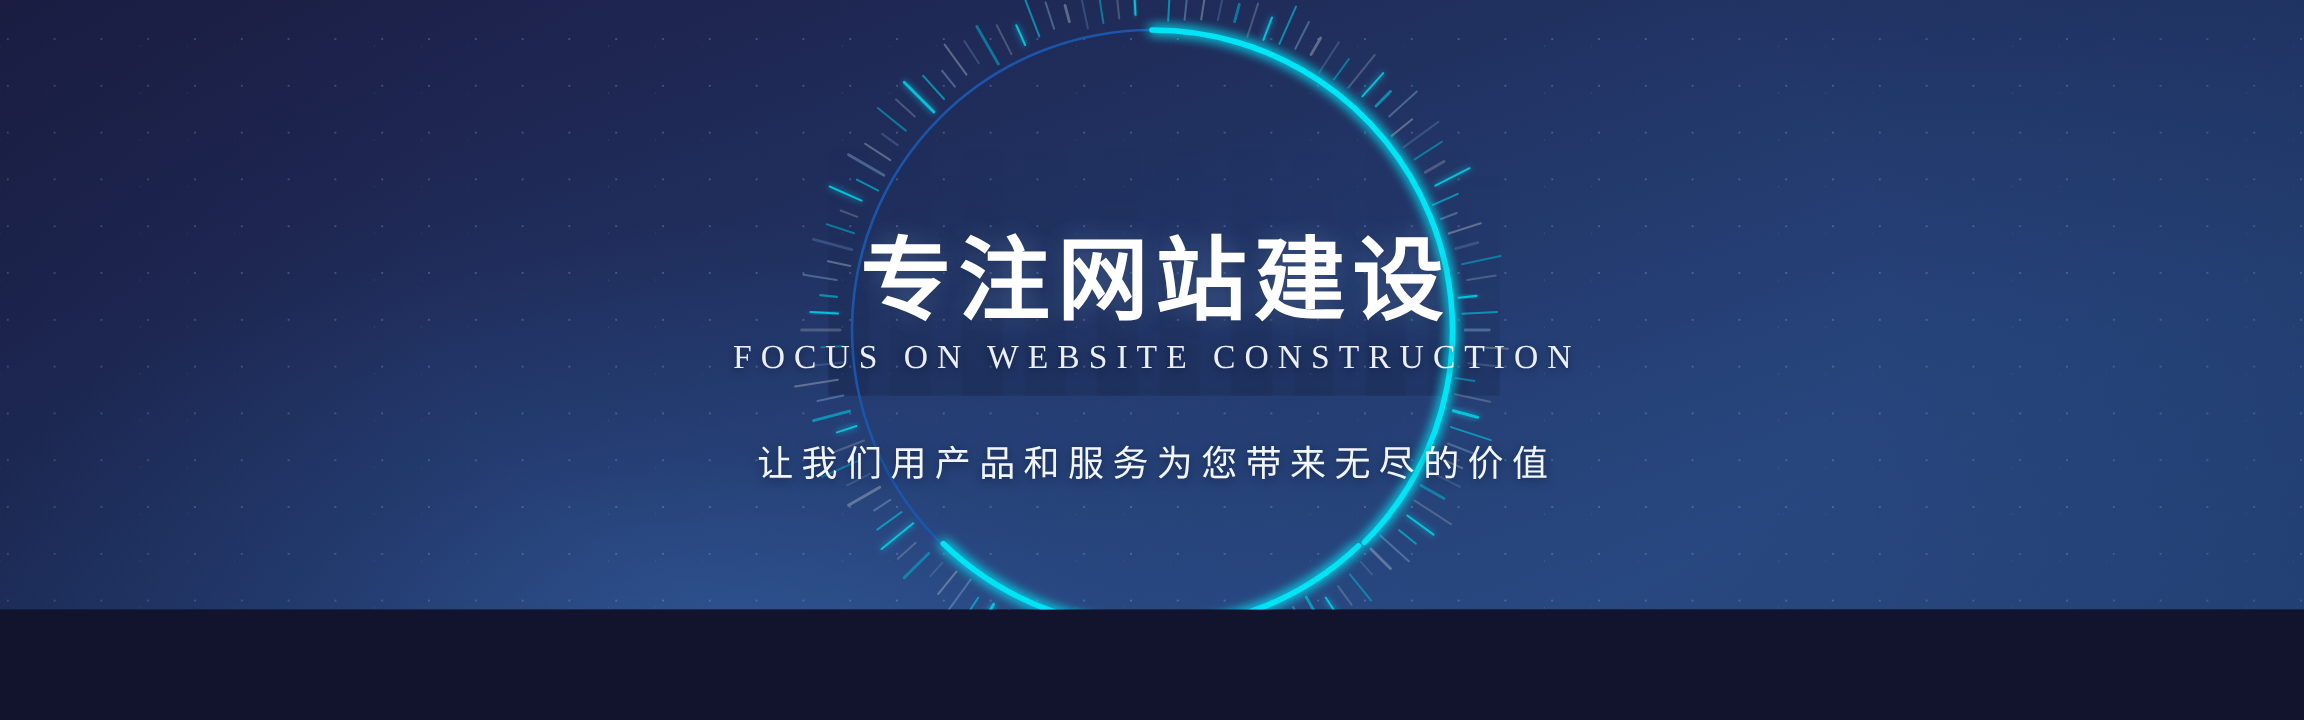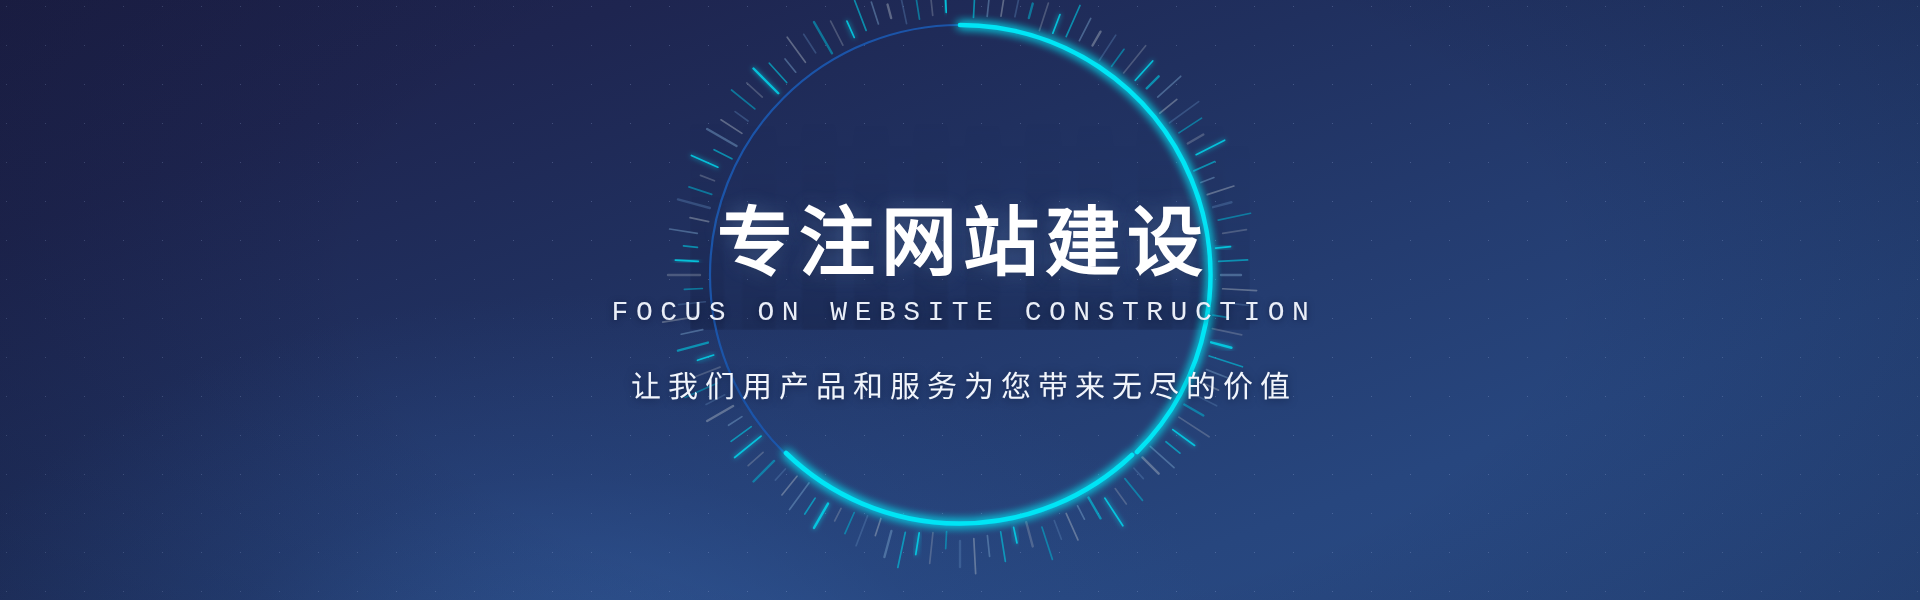--- a/index.html
+++ b/index.html
@@ -5,23 +5,23 @@
 <style>
   html, body {
     margin: 0;
     padding: 0;
     background: #11142c;
   }
 
   #banner {
     position: relative;
     width: 1920px;
-    height: 600px;
+    height: 508px;
     overflow: hidden;
-    font-family: Liberation Mono, monospace;
+    font-family: Liberation Serif, serif;
     user-select: none;
   }
 
   
   .bg-gradient {
     position: absolute;
     inset: 0;
     background:
       linear-gradient(160deg,
         #1d2048 0%,
@@ -156,21 +156,21 @@
     padding-left: 8px;
     transform: translateY(-4px);
     text-shadow: 0 1px 6px rgba(8,14,40,0.5);
   }
 
   .subtitle-cn {
     font-size: 30px;
     font-weight: 400;
     color: #f1f5fc;
     letter-spacing: 7px;
-    margin: 0;
+    margin: 13px;
     padding-left: 8px;
     transform: translateY(30px);
     text-shadow: 0 1px 8px rgba(8,14,40,0.55);
   }
 </style>
 </head>
 <body>
 
 <div id="banner">
 

